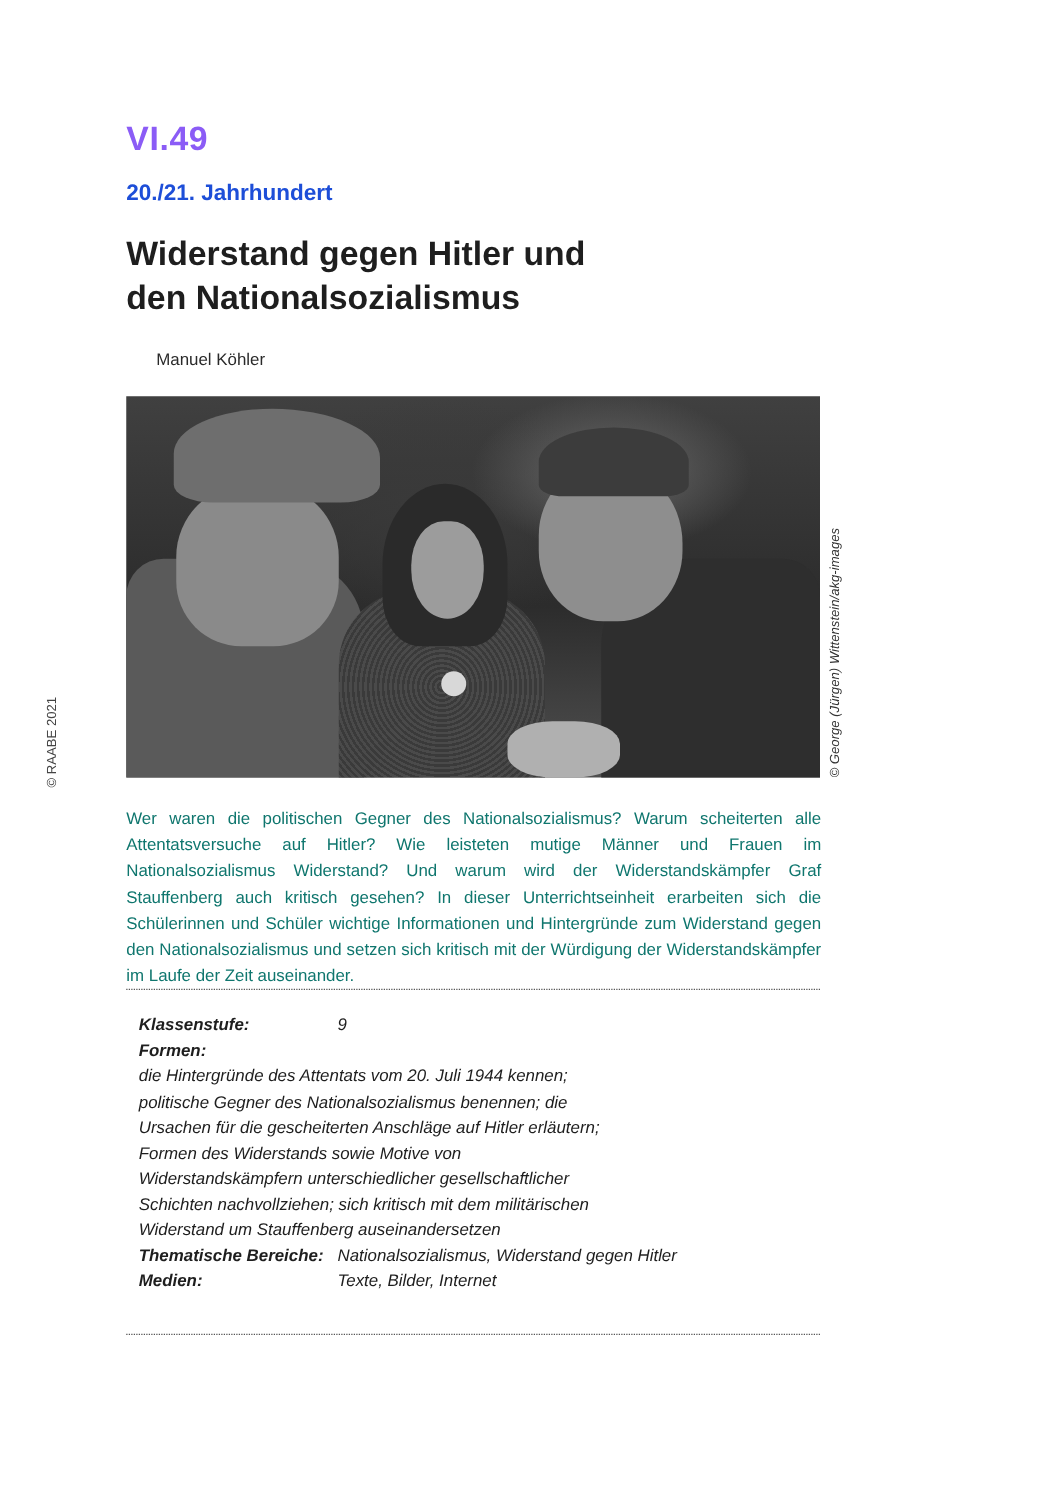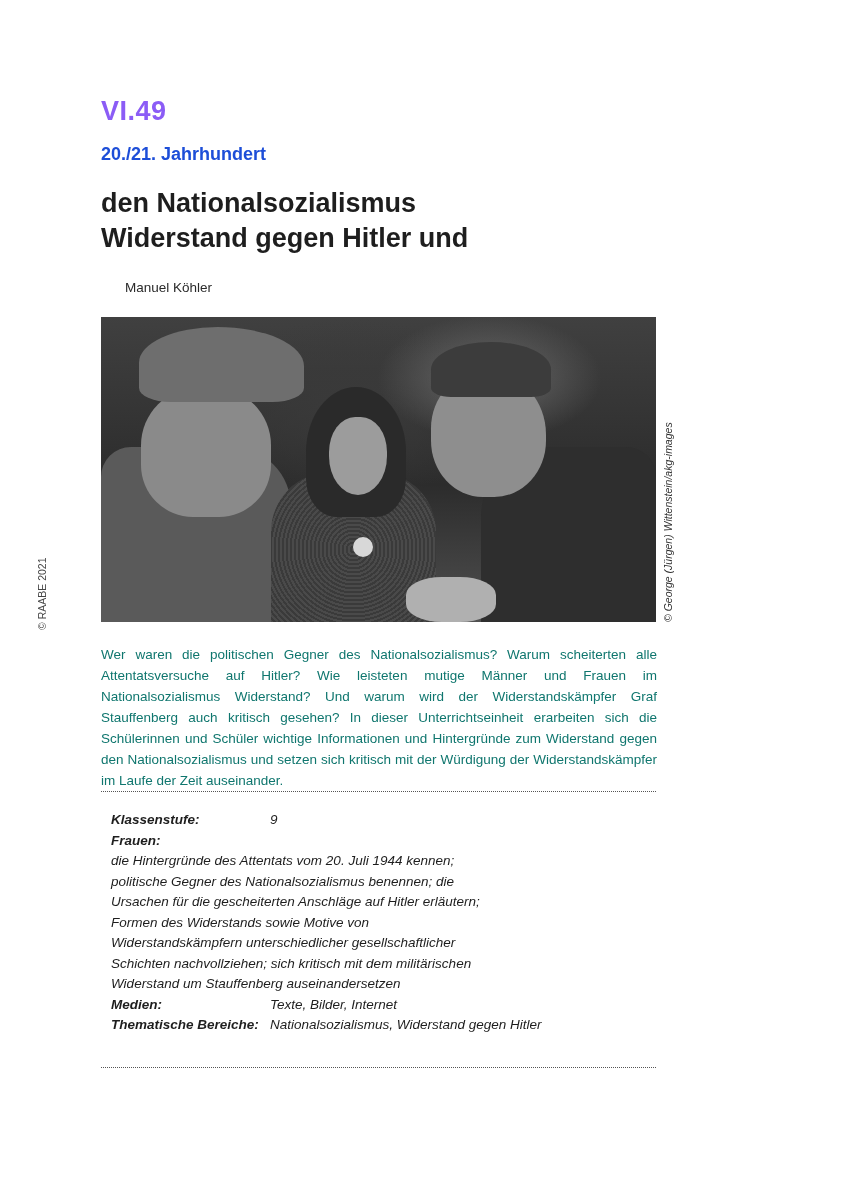--- a/index.html
+++ b/index.html
@@ -61,22 +61,22 @@
     .row { display: flex; font-size: 13.5px; line-height: 20.5px; font-style: italic; }
     .row .label { width: 159px; font-weight: bold; flex: none; }
     .row .value { width: 385px; }
   </style>
 </head>
 <body>
 
 <div class="code">VI.49</div>
 <div class="era">20./21. Jahrhundert</div>
 <h1 class="title" style="margin:0;">
+  <span>Widerstand gegen Hitler und</span>
   <span>den Nationalsozialismus</span>
-  <span>Widerstand gegen Hitler und</span>
 </h1>
 <div class="author">Manuel Köhler</div>
 
 <div class="photo" title="Black-and-white photograph of three young people in conversation: a soldier in a field cap on the left, a young woman in a knitted cardigan with a flower in the center, and a young man in a dark jacket writing on paper on the right">
 
   <div class="shape" style="left:0;top:130px;width:190px;height:180px;background:#5a5a5a;border-radius:30px 60px 0 0;"></div>
   <div class="shape" style="left:40px;top:70px;width:130px;height:130px;background:#8a8a8a;border-radius:45% 45% 40% 40%;"></div>
   <div class="shape" style="left:38px;top:10px;width:165px;height:75px;background:#6e6e6e;border-radius:50% 55% 20% 20%;"></div>
 
   <div class="shape" style="left:170px;top:155px;width:165px;height:155px;background:repeating-radial-gradient(circle at 50% 50%, #4a4a4a 0 2px, #3a3a3a 2px 4px);border-radius:60px 60px 0 0;"></div>
@@ -96,28 +96,28 @@
 <p class="intro" style="margin:0;">Wer waren die politischen Gegner des Nationalsozialismus? Warum scheiterten alle Attentatsversuche auf Hitler? Wie leisteten mutige Männer und Frauen im Nationalsozialismus Widerstand? Und warum wird der Widerstandskämpfer Graf Stauffenberg auch kritisch gesehen? In dieser Unterrichtseinheit erarbeiten sich die Schülerinnen und Schüler wichtige Informationen und Hintergründe zum Widerstand gegen den Nationalsozialismus und setzen sich kritisch mit der Würdigung der Widerstandskämpfer im Laufe der Zeit auseinander.</p>
 
 <div class="rule" style="top:791px;"></div>
 
 <div class="profile">
   <div class="row">
     <div class="label">Klassenstufe:</div>
     <div class="value">9</div>
   </div>
   <div class="row">
-    <div class="label">Frauen:</div>
+    <div class="label">Formen:</div>
   </div>
   <div class="row">
     <div class="value">die Hintergründe des Attentats vom 20. Juli 1944 kennen; politische Gegner des Nationalsozialismus benennen; die Ursachen für die gescheiterten Anschläge auf Hitler erläutern; Formen des Widerstands sowie Motive von Widerstandskämpfern unterschiedlicher gesellschaftlicher Schichten nachvollziehen; sich kritisch mit dem militärischen Widerstand um Stauffenberg auseinandersetzen</div>
   </div>
   <div class="row">
+    <div class="label">Thematische Bereiche:</div>
+    <div class="value">Nationalsozialismus, Widerstand gegen Hitler</div>
+  </div>
+  <div class="row">
     <div class="label">Medien:</div>
     <div class="value">Texte, Bilder, Internet</div>
-  </div>
-  <div class="row">
-    <div class="label">Thematische Bereiche:</div>
-    <div class="value">Nationalsozialismus, Widerstand gegen Hitler</div>
   </div>
 </div>
 
 <div class="rule" style="top:1067px;"></div>
 
 </body></html>

